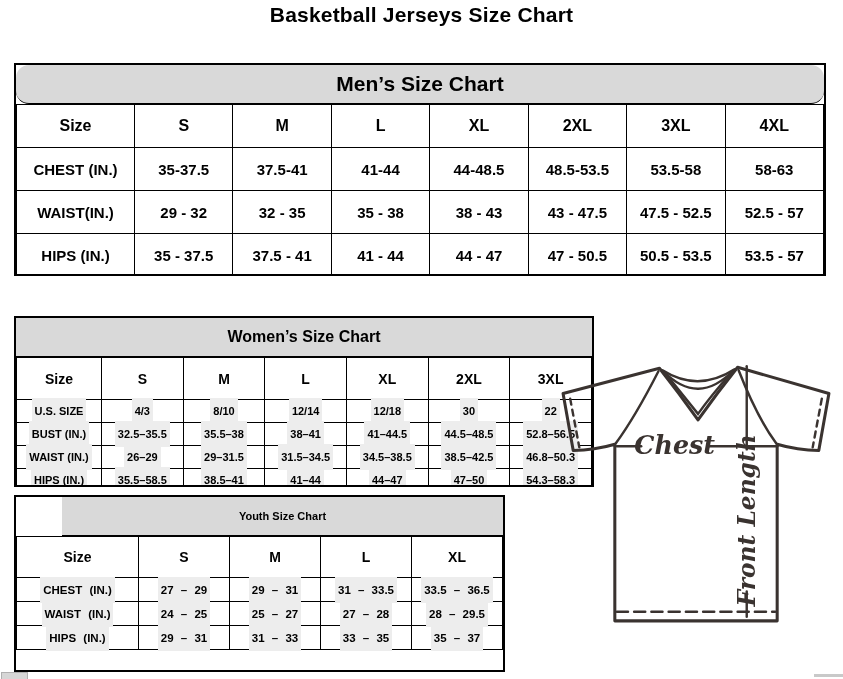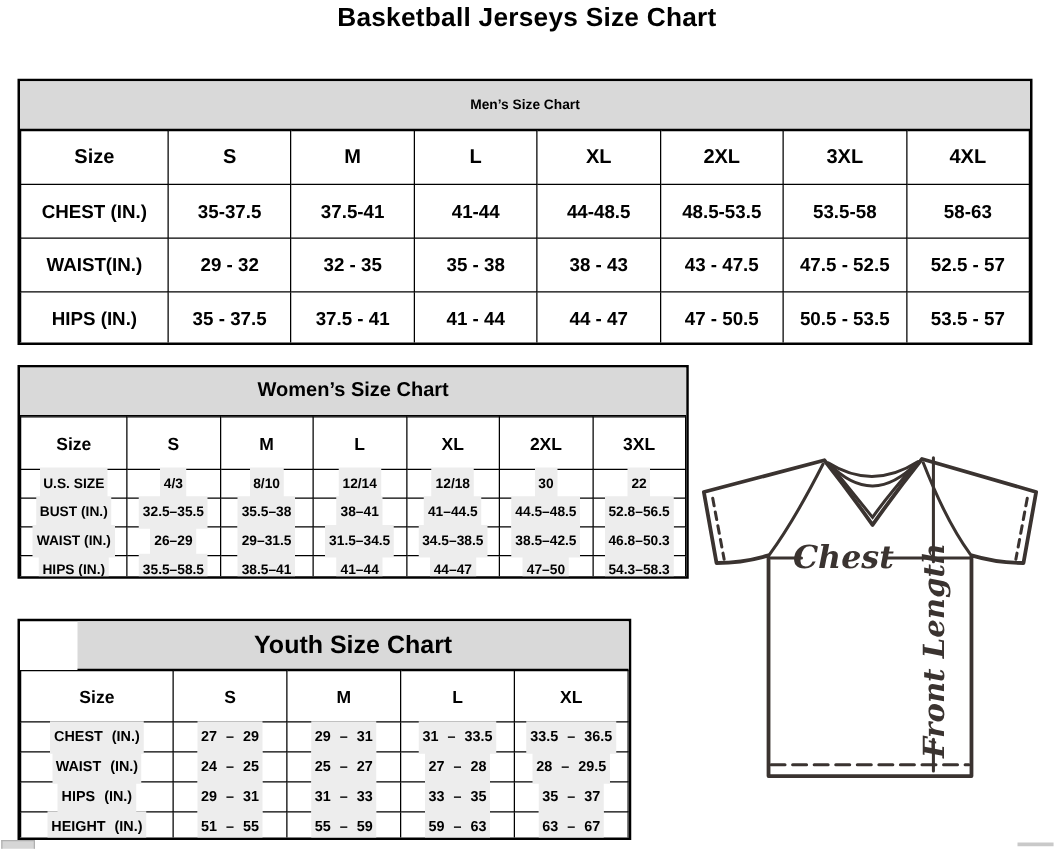--- a/index.html
+++ b/index.html
@@ -10,31 +10,31 @@
   }
   .page-title {
     position:absolute; top:3px; left:0; width:843px;
     text-align:center; font-weight:bold; font-size:21px; letter-spacing:0.2px;
   }
   .section {
     position:absolute; box-sizing:border-box; background:#fff;
     border:2px solid #000; overflow:hidden;
   }
   #men-section   { left:14px; top:63px;  width:812px; height:213px; }
-  #women-section { left:14px; top:292px; width:537px; height:171px; }
+  #women-section { left:14px; top:316px; width:580px; height:171px; }
   #youth-section { left:14px; top:495px; width:491px; height:177px; }
 
   .table-title {
     background:#d9d9d9; border-bottom:1px solid #000;
     display:flex; align-items:center; justify-content:center;
     font-weight:bold;
   }
-  #men-section .table-title   { height:38px; font-size:11px; }
+  #men-section .table-title   { height:38px; font-size:21px;border-radius:13px; }
   #women-section .table-title { height:38px; font-size:16px; }
-  #youth-section .table-title { height:38px; font-size:20px;margin-left:46px; }
+  #youth-section .table-title { height:38px; font-size:11px;margin-left:46px; }
 
   table { width:100%; border-collapse:collapse; table-layout:fixed; }
   th, td {
     border:1px solid #000; text-align:center; vertical-align:middle;
     font-weight:bold; padding:0;
   }
   
   #men-table th { height:42px; font-size:16px; }
   #men-table td { height:42px; font-size:15px; }
   #men-table .c0 { width:117px; }
@@ -201,27 +201,20 @@
           <td><span class="hl">27 – 28</span></td>
           <td><span class="hl">28 – 29.5</span></td>
         </tr>
         <tr>
           <td class="c0"><span class="hl">HIPS (IN.)</span></td>
           <td><span class="hl">29 – 31</span></td>
           <td><span class="hl">31 – 33</span></td>
           <td><span class="hl">33 – 35</span></td>
           <td><span class="hl">35 – 37</span></td>
         </tr>
-        <tr>
-          <td class="c0"><span class="hl">HEIGHT (IN.)</span></td>
-          <td><span class="hl">51 – 55</span></td>
-          <td><span class="hl">55 – 59</span></td>
-          <td><span class="hl">59 – 63</span></td>
-          <td><span class="hl">63 – 67</span></td>
-        </tr>
       </tbody>
     </table>
 </div>
 
 <svg id="jersey-diagram" width="276" height="272" viewBox="0 0 272 268">
   <g fill="none" stroke="#3a3330" stroke-width="3" stroke-linejoin="round" stroke-linecap="round">
 
     <path d="M100,12 L5,37 L15,93 Q36,93 56,87 L56,261 L216,261 L216,87 Q236,93 257,93 L267,37 L177,11 Q157,36 138,63 Q119,36 100,12 Z"></path>
   </g>
   <g fill="none" stroke="#3a3330" stroke-width="2.4" stroke-linecap="round">

